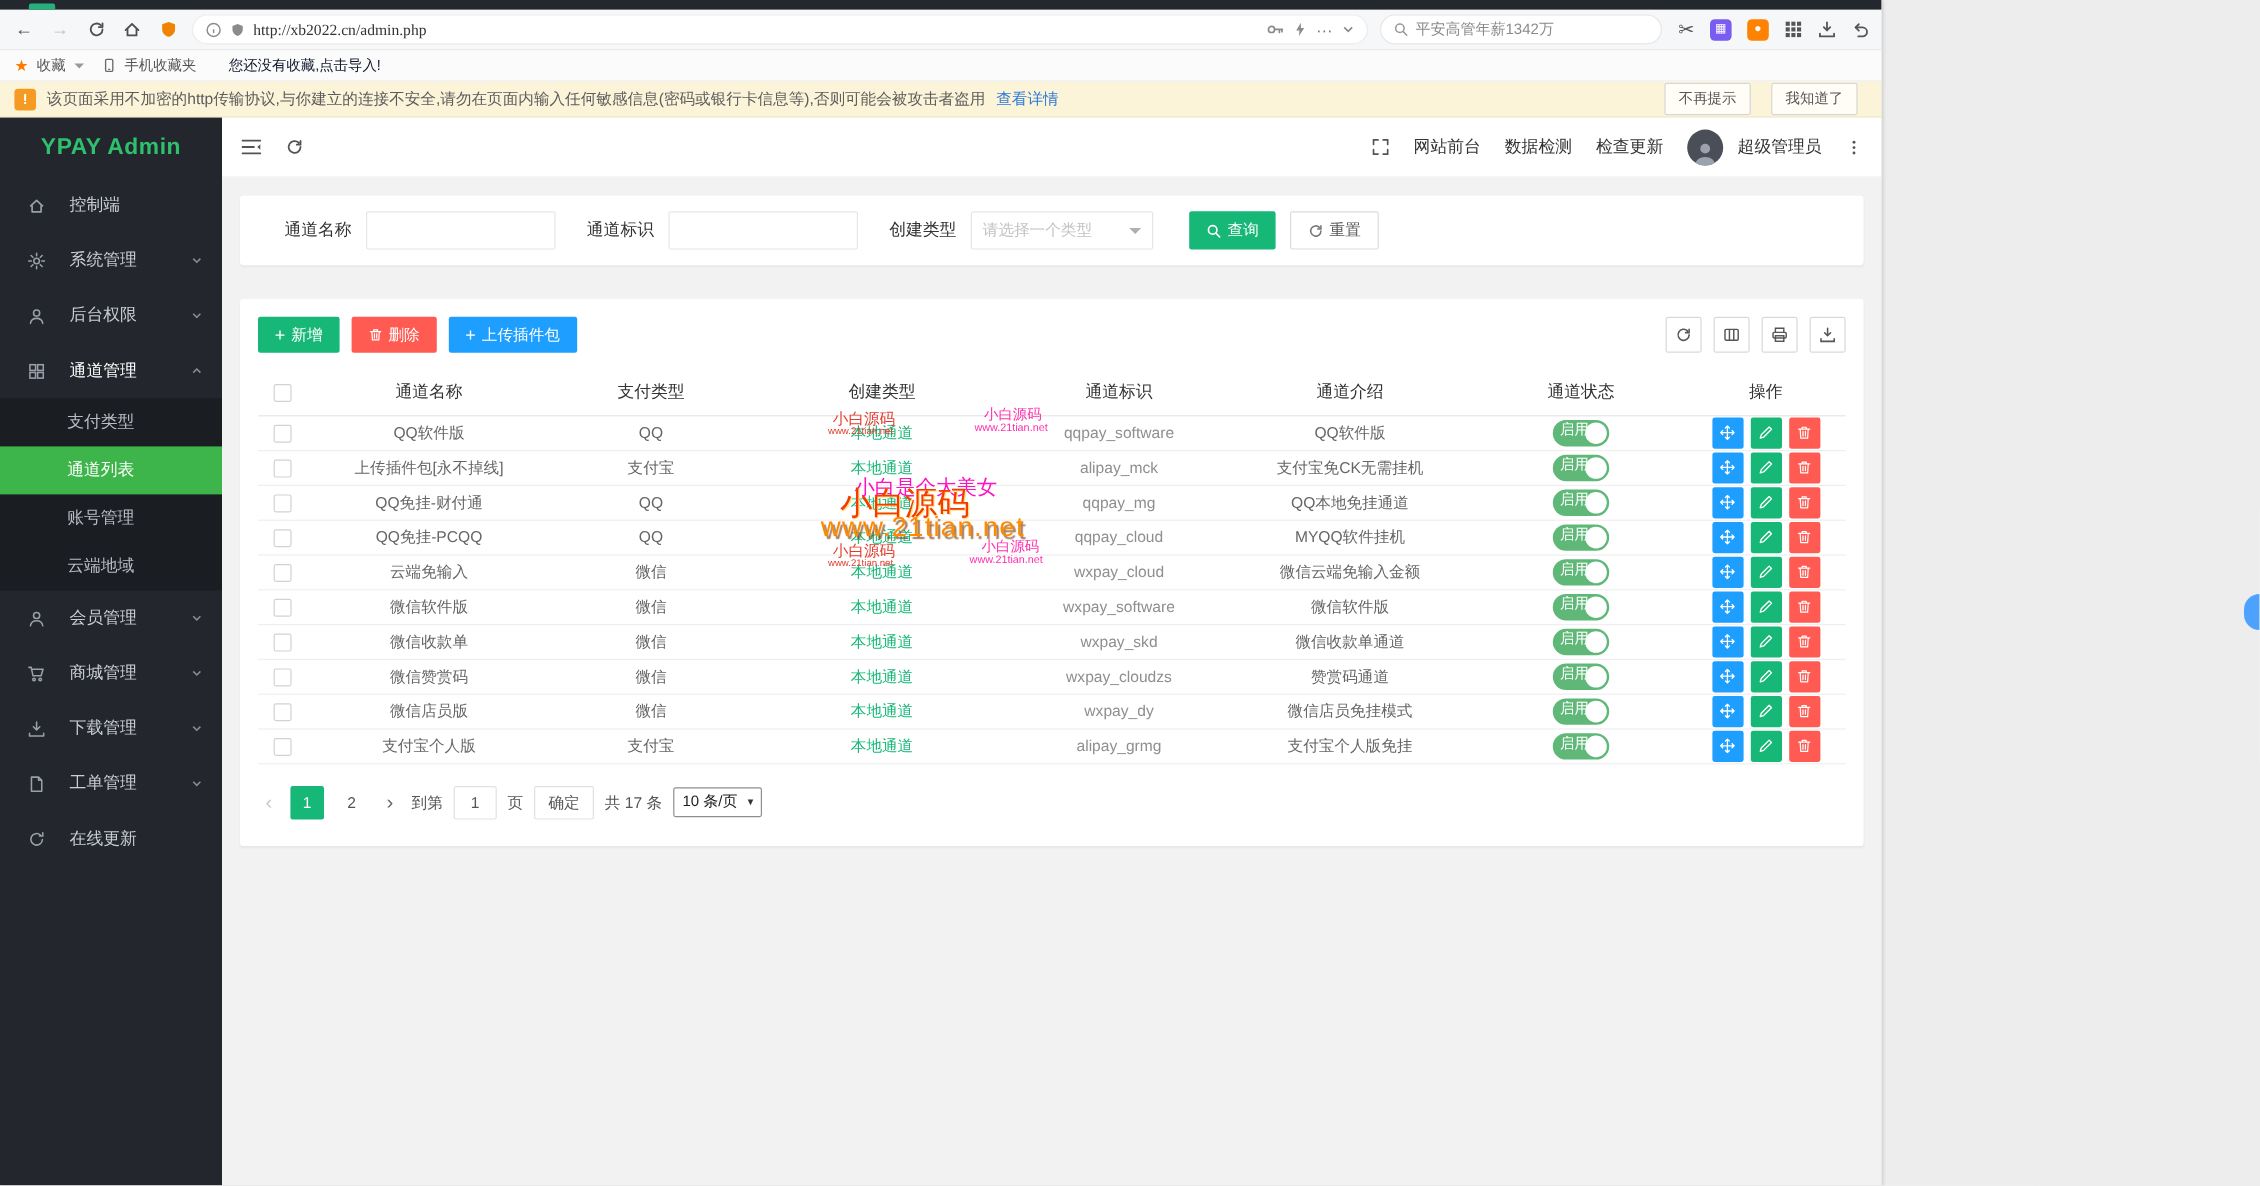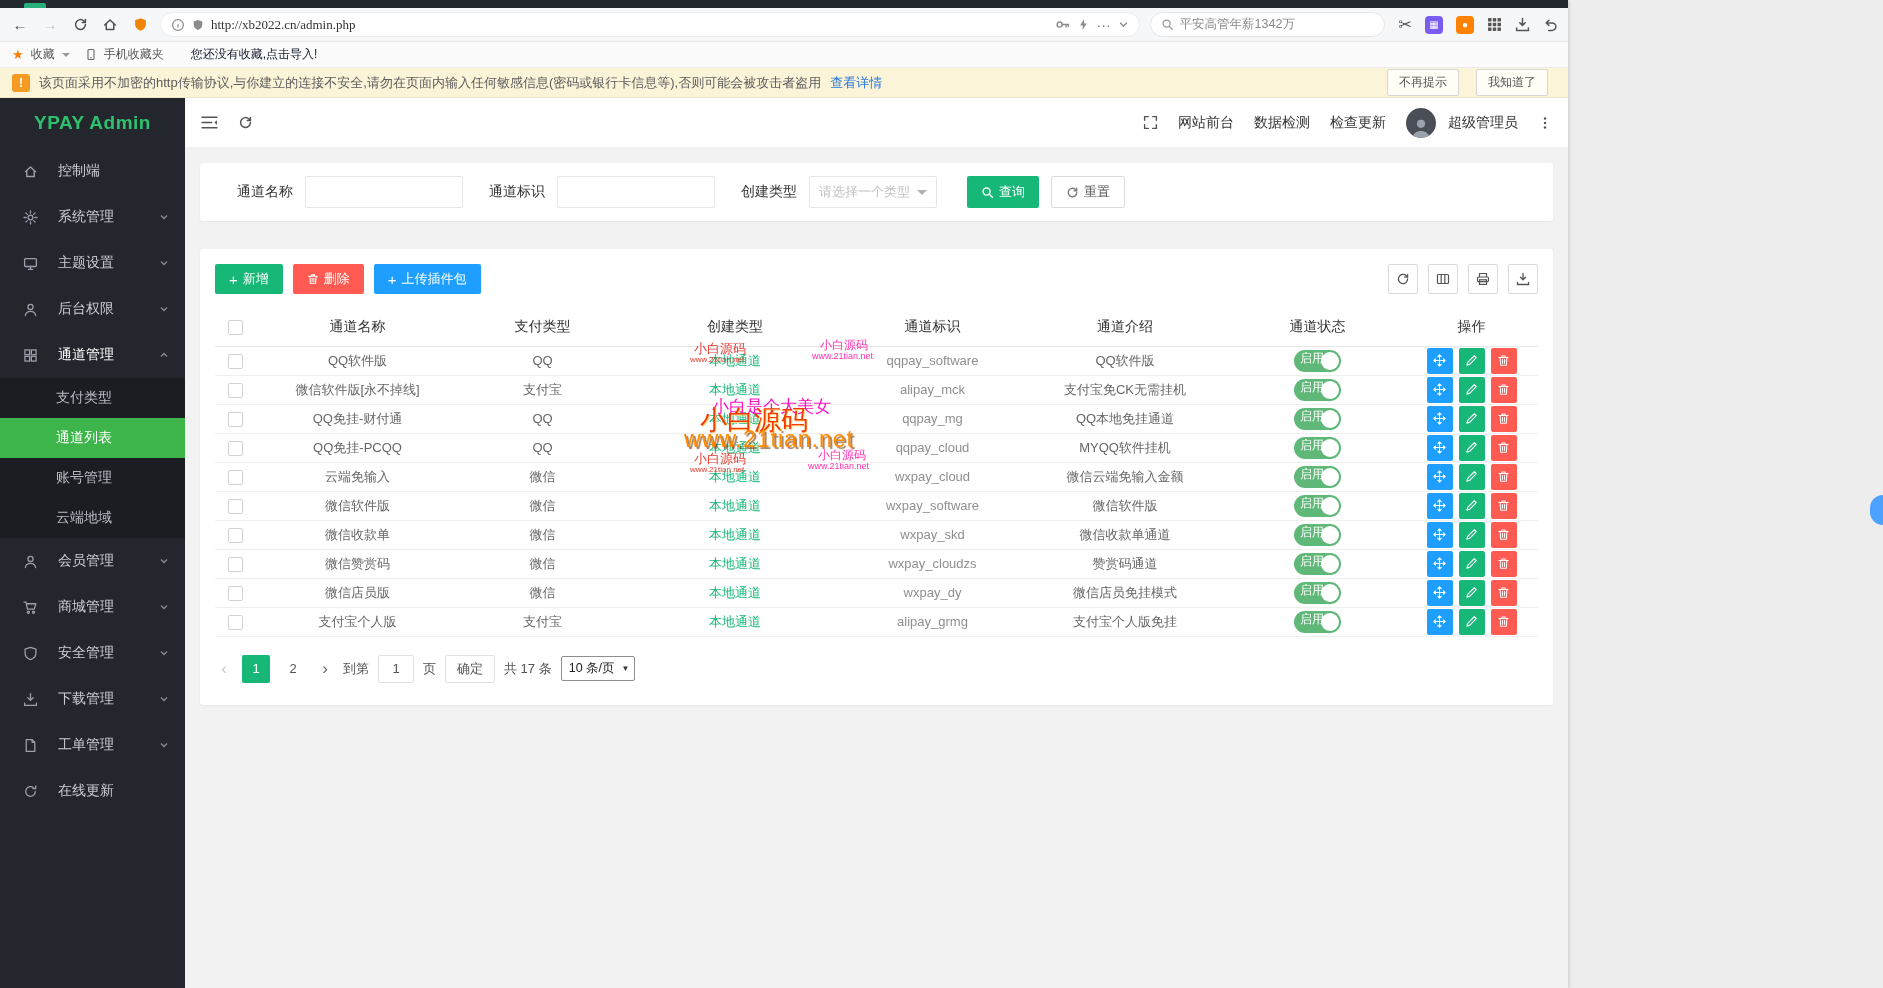--- a/index.html
+++ b/index.html
@@ -51,21 +51,21 @@
   .avatar{width:30px;height:30px;border-radius:50%;background:#4a4f57;display:inline-flex;align-items:flex-end;justify-content:center;overflow:hidden;cursor:pointer}
   .uname{font-size:14px;color:#333;margin-left:-8px;cursor:pointer}
 
   
   .content{flex:1;padding:15px;overflow:hidden}
   .card{background:#fff;border-radius:3px;box-shadow:0 1px 2px rgba(0,0,0,.05)}
   .filtercard{height:58px;display:flex;align-items:center;gap:12px;padding:0 25px;margin-bottom:28px}
   .flabel{font-size:14px;color:#333;margin-left:14px}
   .flabel:first-child{margin-left:12px}
   .finput{width:158px;height:32px;border:1px solid #e6e6e6;border-radius:2px;outline:none;padding:0 8px;font-size:13px;font-family:inherit;background:#fff}
-  .fselect{width:128px;height:32px;border:1px solid #e6e6e6;border-radius:2px;display:flex;align-items:center;justify-content:space-between;padding:0 9px;color:#c2c2c2;font-size:13px;cursor:pointer;background:#fff}
+  .fselect{width:152px;height:32px;border:1px solid #e6e6e6;border-radius:2px;display:flex;align-items:center;justify-content:space-between;padding:0 9px;color:#c2c2c2;font-size:13px;cursor:pointer;background:#fff}
   .caret{width:0;height:0;border-left:5px solid transparent;border-right:5px solid transparent;border-top:5px solid #b0b0b0}
   .btn{height:32px;border:none;border-radius:2px;padding:0 14px;font-size:13px;display:inline-flex;align-items:center;gap:5px;cursor:pointer;color:#fff;font-family:inherit;white-space:nowrap}
   .btn .plus{font-size:15px;line-height:1}
   .btn.green{background:var(--green,#16b777)}
   .btn.red{background:var(--red,#ff5b52)}
   .btn.blue{background:var(--blue,#1e9fff)}
   .btn.plain{background:#fff;border:1px solid #dcdcdc;color:#555}
   .tablecard{padding:15px 15px 22px}
   .ttoolbar{display:flex;align-items:center;gap:10px;margin-bottom:14px}
   .ttoolbar .btn{height:30px}
@@ -252,34 +252,20 @@
           <span>系统管理</span>
           <span class="chev">
               <svg width="10" height="10" viewBox="0 0 10 10" fill="none" stroke="currentColor" stroke-width="1.3">
                 <path d="m2 3.5 3 3 3-3"></path>
               </svg>
             </span>
         </div>
         <div class="mi">
           <span class="mi-icon">
               <svg width="15" height="15" viewBox="0 0 14 14" fill="none" stroke="currentColor" stroke-width="1.2" stroke-linecap="round">
-                <rect x="1.5" y="2.5" width="11" height="7.3" rx="1"></rect>
-                <path d="M5 12.4h4M7 9.8v2.6"></path>
-              </svg>
-            </span>
-          <span>主题设置</span>
-          <span class="chev">
-              <svg width="10" height="10" viewBox="0 0 10 10" fill="none" stroke="currentColor" stroke-width="1.3">
-                <path d="m2 3.5 3 3 3-3"></path>
-              </svg>
-            </span>
-        </div>
-        <div class="mi">
-          <span class="mi-icon">
-              <svg width="15" height="15" viewBox="0 0 14 14" fill="none" stroke="currentColor" stroke-width="1.2" stroke-linecap="round">
                 <circle cx="7" cy="4.6" r="2.4"></circle>
                 <path d="M2.2 12.6c.4-2.7 2.3-3.9 4.8-3.9s4.4 1.2 4.8 3.9"></path>
               </svg>
             </span>
           <span>后台权限</span>
           <span class="chev">
               <svg width="10" height="10" viewBox="0 0 10 10" fill="none" stroke="currentColor" stroke-width="1.3">
                 <path d="m2 3.5 3 3 3-3"></path>
               </svg>
             </span>
@@ -330,33 +316,20 @@
         </div>
         <div class="mi">
           <span class="mi-icon">
               <svg width="15" height="15" viewBox="0 0 14 14" fill="none" stroke="currentColor" stroke-width="1.2" stroke-linecap="round" stroke-linejoin="round">
                 <path d="M1 2h1.8l1.4 6.5h6.3l1.5-5H3.4"></path>
                 <circle cx="5" cy="11.4" r="1"></circle>
                 <circle cx="9.8" cy="11.4" r="1"></circle>
               </svg>
             </span>
           <span>商城管理</span>
-          <span class="chev">
-              <svg width="10" height="10" viewBox="0 0 10 10" fill="none" stroke="currentColor" stroke-width="1.3">
-                <path d="m2 3.5 3 3 3-3"></path>
-              </svg>
-            </span>
-        </div>
-        <div class="mi">
-          <span class="mi-icon">
-              <svg width="15" height="15" viewBox="0 0 14 14" fill="none" stroke="currentColor" stroke-width="1.2" stroke-linejoin="round">
-                <path d="M7 1.2 12 3v3.8c0 3-2.1 4.9-5 6-2.9-1.1-5-3-5-6V3Z"></path>
-              </svg>
-            </span>
-          <span>安全管理</span>
           <span class="chev">
               <svg width="10" height="10" viewBox="0 0 10 10" fill="none" stroke="currentColor" stroke-width="1.3">
                 <path d="m2 3.5 3 3 3-3"></path>
               </svg>
             </span>
         </div>
         <div class="mi">
           <span class="mi-icon">
               <svg width="15" height="15" viewBox="0 0 14 14" fill="none" stroke="currentColor" stroke-width="1.2" stroke-linecap="round" stroke-linejoin="round">
                 <path d="M7 1.5v6.3M4.5 5.3 7 7.8l2.5-2.5M1.5 10.3v2.2h11v-2.2"></path>
@@ -543,21 +516,21 @@
                           <path d="m2 12 .9-3L10 1.9l2.1 2.1L5 11.1 2 12Z"></path>
                         </svg>
                       </span><span class="act r">
                         <svg viewBox="0 0 14 14" width="13" height="13" fill="none" stroke="#fff" stroke-width="1.1" stroke-linecap="round" stroke-linejoin="round">
                           <path d="M2 3.8h10M5.2 3.8V2.2h3.6v1.6M3.4 3.8l.5 8.2h6.2l.5-8.2M5.9 6v4M8.1 6v4"></path>
                         </svg>
                       </span></td>
                   </tr>
                   <tr>
                     <td><span class="cb"></span></td>
-                    <td>微信软件版[永不掉线]</td>
+                    <td>上传插件包[永不掉线]</td>
                     <td>支付宝</td>
                     <td class="green">本地通道</td>
                     <td class="code">alipay_mck</td>
                     <td>支付宝免CK无需挂机</td>
                     <td><span class="toggle">
                         <i>启用</i>
                         <b class="knob"></b>
                       </span></td>
                     <td><span class="act b">
                         <svg viewBox="0 0 14 14" width="13" height="13" fill="none" stroke="#fff" stroke-width="1.2" stroke-linecap="round" stroke-linejoin="round">

